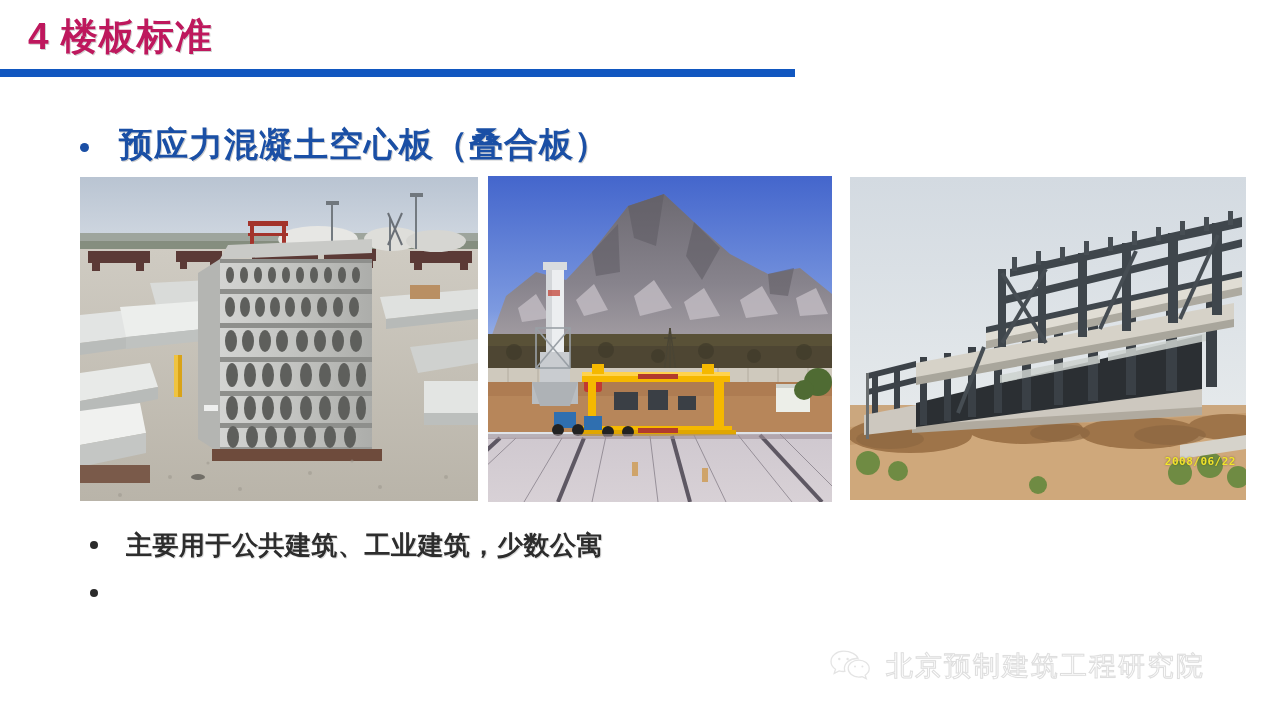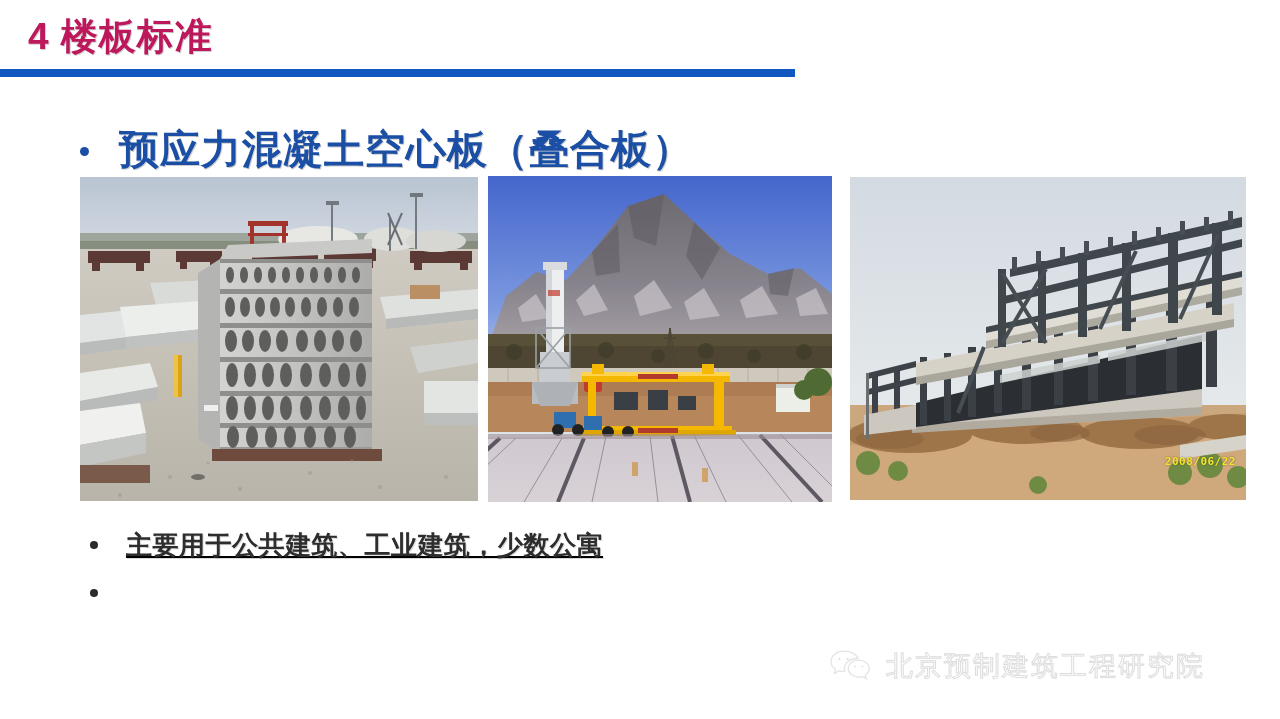--- a/index.html
+++ b/index.html
@@ -30,36 +30,36 @@
   .subtitle-row{
     position:absolute;left:80px;top:122px;
     display:flex;align-items:center;
   }
   .subtitle-bullet{
     width:9px;height:9px;border-radius:50%;
     background:#1a4fa5;flex:0 0 auto;margin-right:30px;
     position:relative;top:2px;
   }
   .subtitle-text{
-    font-size:40px;font-weight:bold;color:#1a4fa5;
+    font-size:34px;font-weight:bold;color:#1a4fa5;
     letter-spacing:1px;white-space:nowrap;
     text-shadow:1px 1px 0 rgba(130,130,130,.4);
   }
 
   
   .photos{position:absolute;left:0;top:0;width:1280px;height:719px;pointer-events:none;}
   .photo{position:absolute;overflow:hidden;background:#dfe3e8;}
   #photo-1{left:80px;top:177px;width:398px;height:324px;}
   #photo-2{left:488px;top:176px;width:344px;height:326px;}
   #photo-3{left:850px;top:177px;width:396px;height:323px;}
 
   .photo svg{display:block;width:100%;height:100%;}
 
   
-  .body-bullets{position:absolute;left:90px;top:528px;text-decoration:underline;}
+  .body-bullets{position:absolute;left:90px;top:528px;}
   .body-row{display:flex;align-items:flex-start;margin-bottom:14px;}
   .body-bullet{
     width:8px;height:8px;border-radius:50%;
     background:#2b2b2b;flex:0 0 auto;margin-right:28px;
     position:relative;top:13px;
   }
   .body-text{
     font-size:26px;font-weight:bold;color:#2d2d2d;
     letter-spacing:.5px;white-space:nowrap;line-height:34px;
     text-shadow:1px 1px 0 rgba(150,150,150,.35);

